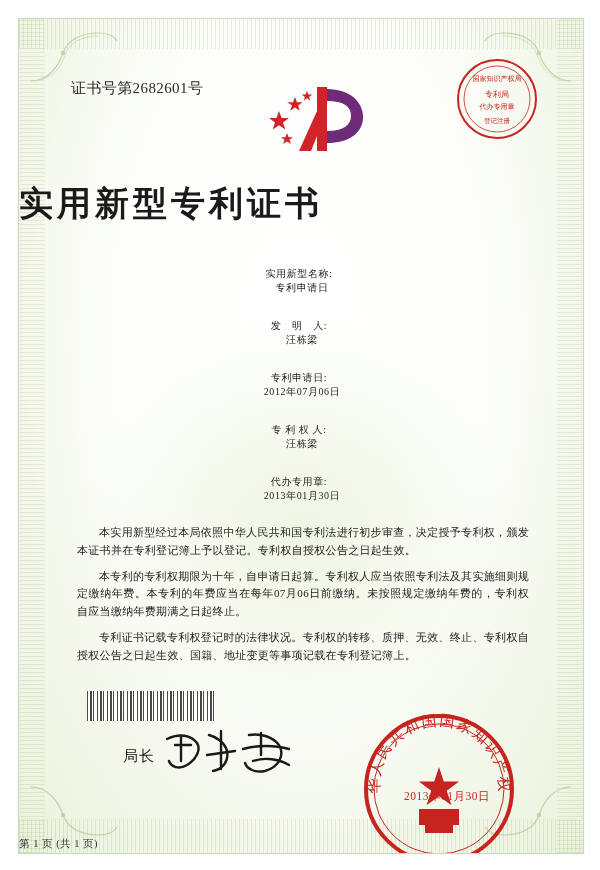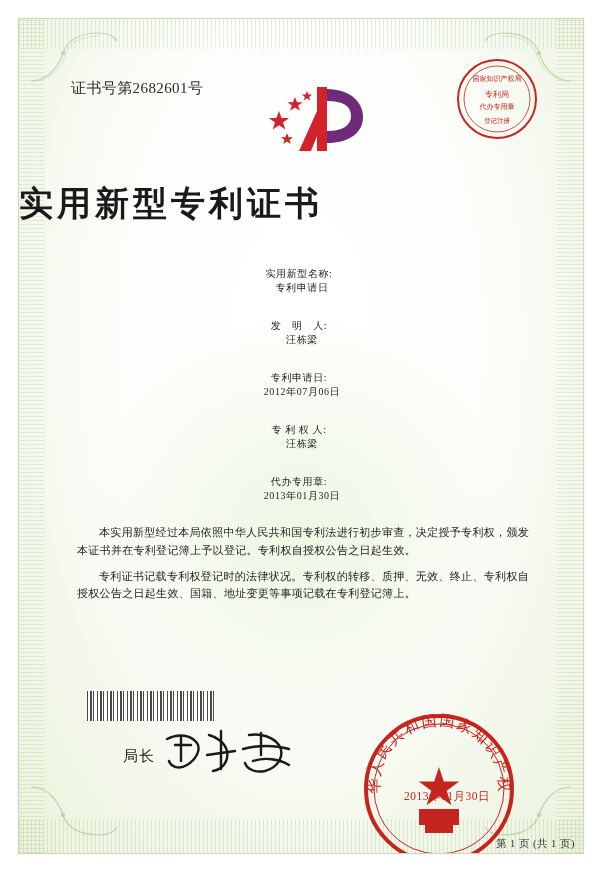--- a/index.html
+++ b/index.html
@@ -226,25 +226,24 @@
     font-size: 11.5px;
     color: #c6241f;
     letter-spacing: 0.5px;
   }
 
   .page-footer {
     position: absolute;
     left: 0;
     right: 8px;
     top: 818px;
-    text-align: right;
+    text-align: left;
     font-size: 10.5px;
     color: #333333;
     letter-spacing: 0.5px;
-    margin-left: 24px;
   }
 </style>
 </head>
 <body>
 
 <div class="page">
   <div class="certificate">
 
     <div class="border-band band-top"></div>
     <div class="border-band band-bottom"></div>
@@ -315,20 +314,21 @@
         <span class="field-value">汪栋梁</span>
       </div>
       <div class="field-row">
         <span class="field-label">代办专用章:</span>
         <span class="field-value">2013年01月30日</span>
       </div>
     </div>
 
     <div class="body-text">
       <p>本实用新型经过本局依照中华人民共和国专利法进行初步审查，决定授予专利权，颁发本证书并在专利登记簿上予以登记。专利权自授权公告之日起生效。</p>
+      <p>本专利的专利权期限为十年，自申请日起算。专利权人应当依照专利法及其实施细则规定缴纳年费。本专利的年费应当在每年07月06日前缴纳。未按照规定缴纳年费的，专利权自应当缴纳年费期满之日起终止。</p>
       <p>专利证书记载专利权登记时的法律状况。专利权的转移、质押、无效、终止、专利权自授权公告之日起生效、国籍、地址变更等事项记载在专利登记簿上。</p>
     </div>
 
     <div class="barcode"></div>
 
     <div class="director-label">局长</div>
 
     <svg class="signature" viewBox="0 0 150 56">
       <g fill="none" stroke="#1a1a1a" stroke-width="2.4" stroke-linecap="round">
         <path d="M10,14 C22,8 34,10 40,18 C44,24 40,34 30,40 C22,45 14,42 12,36"></path>

